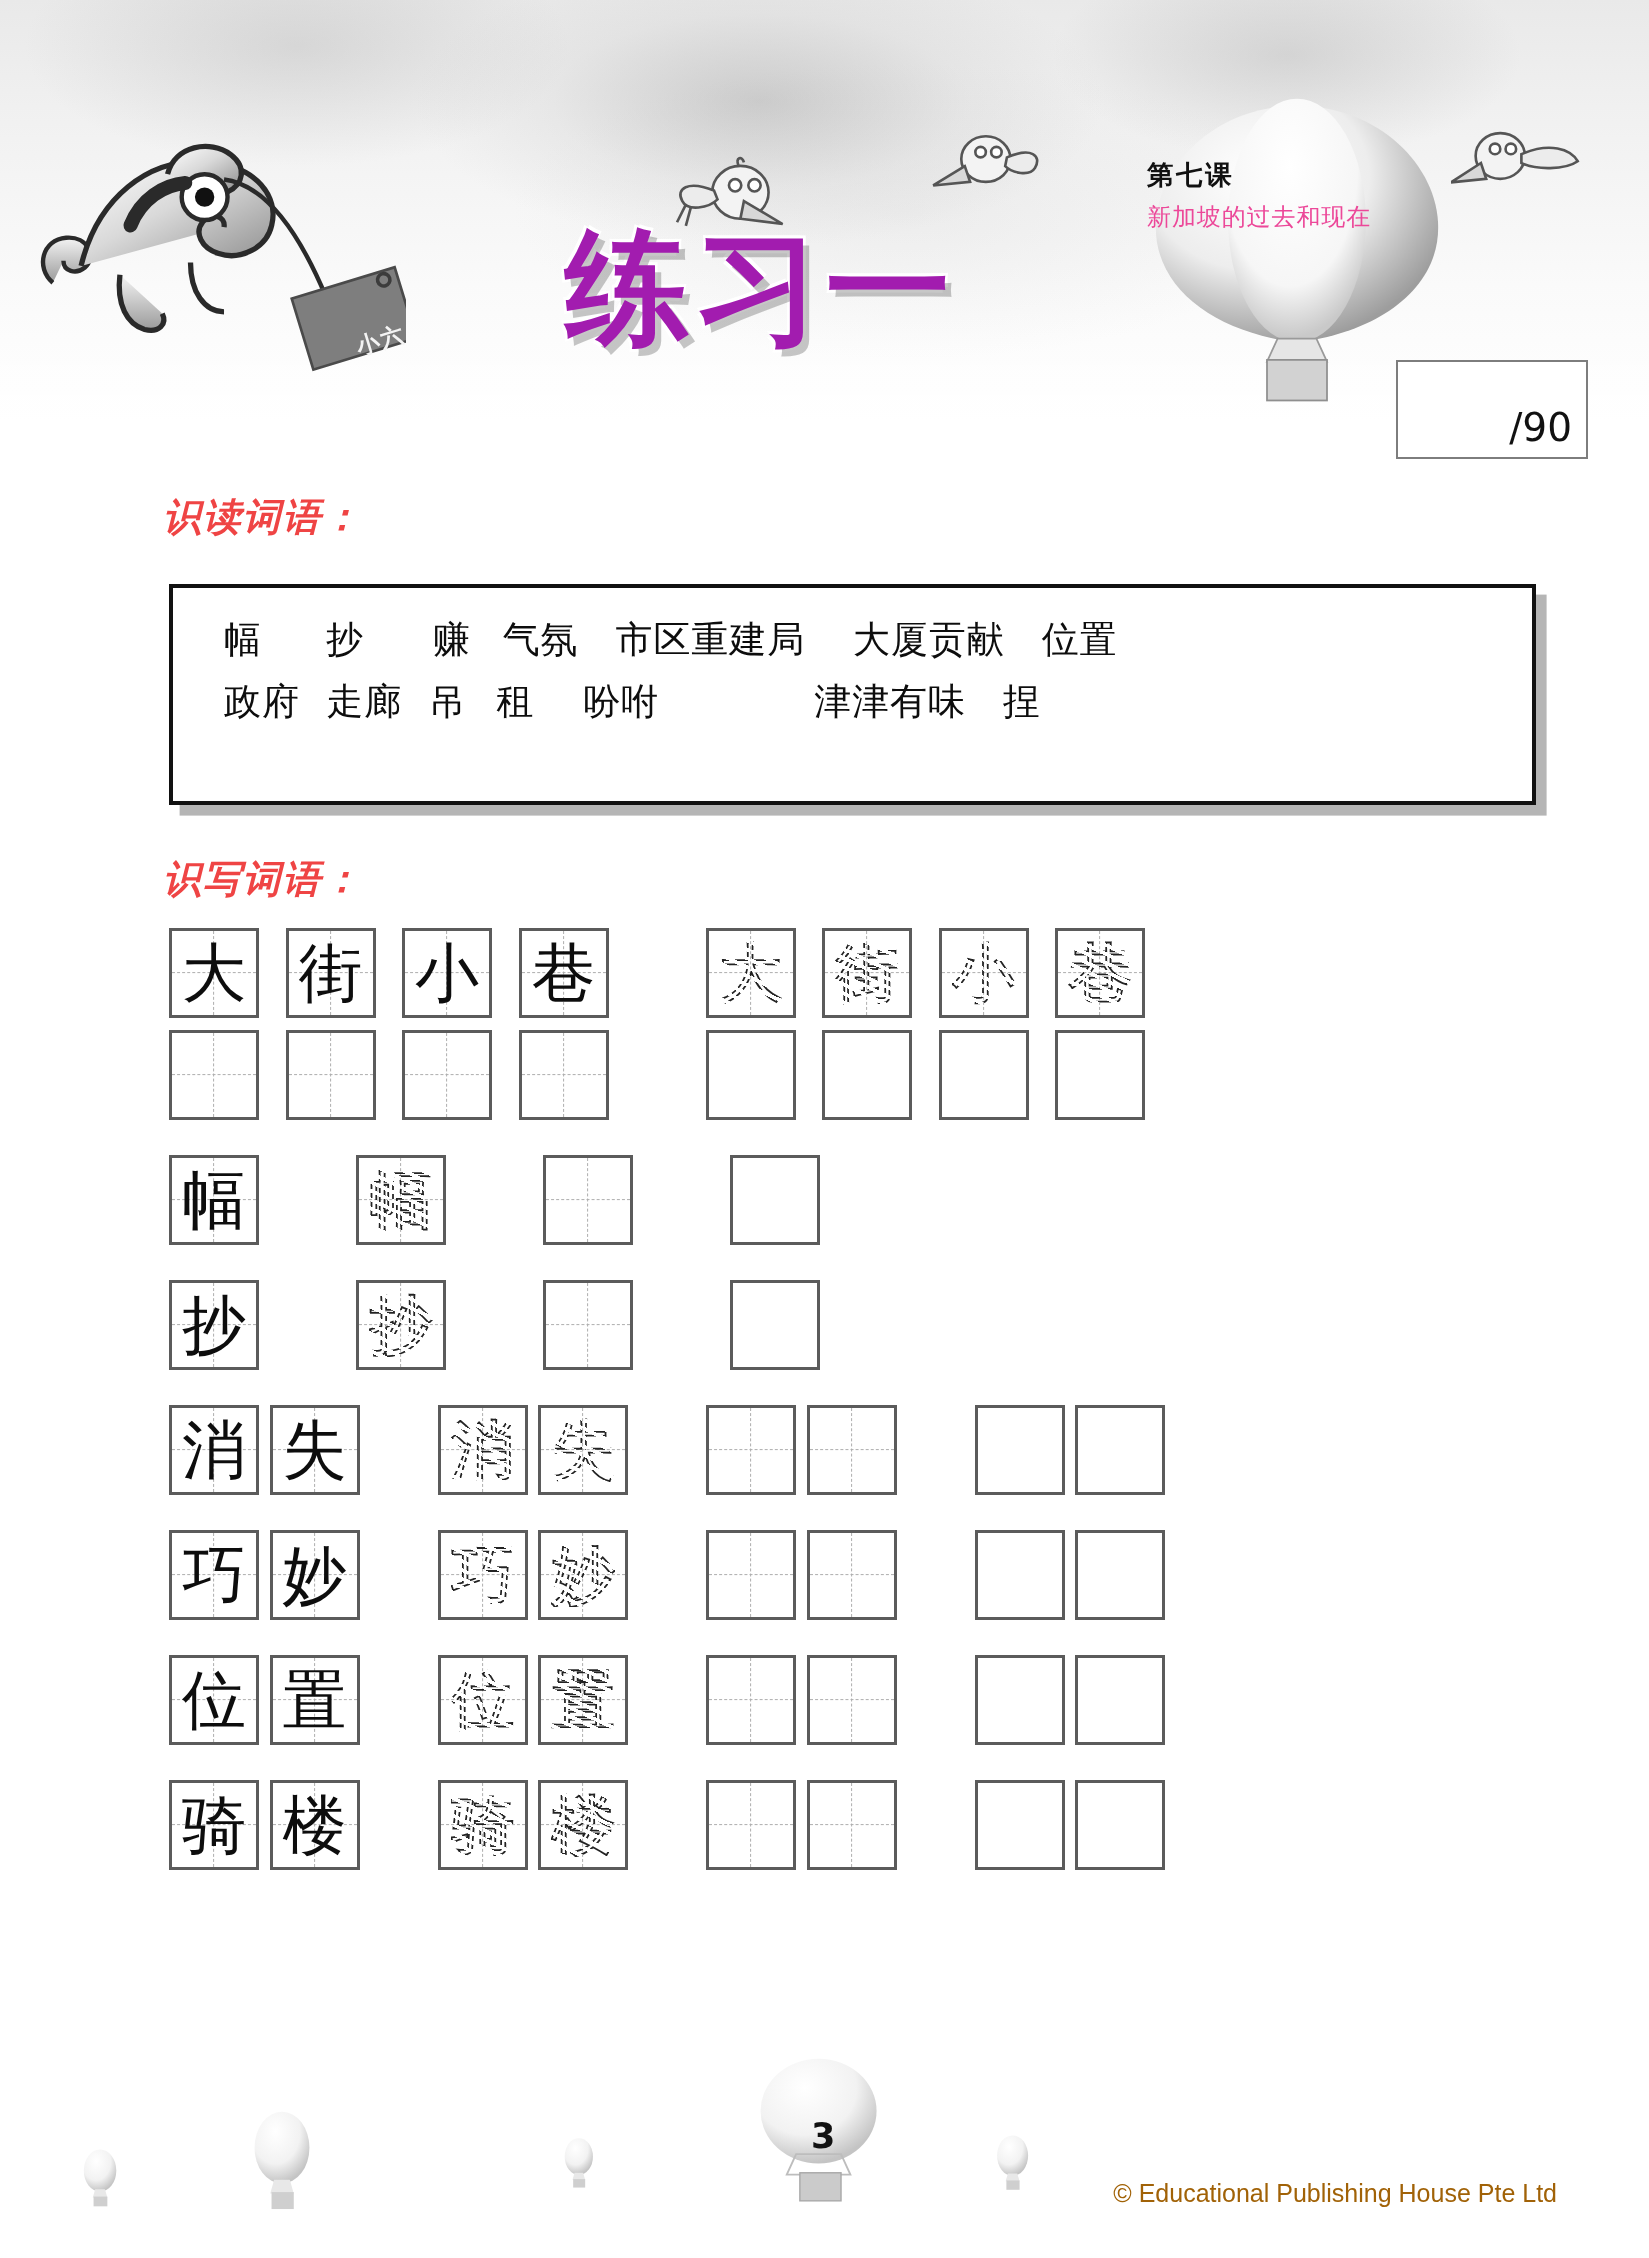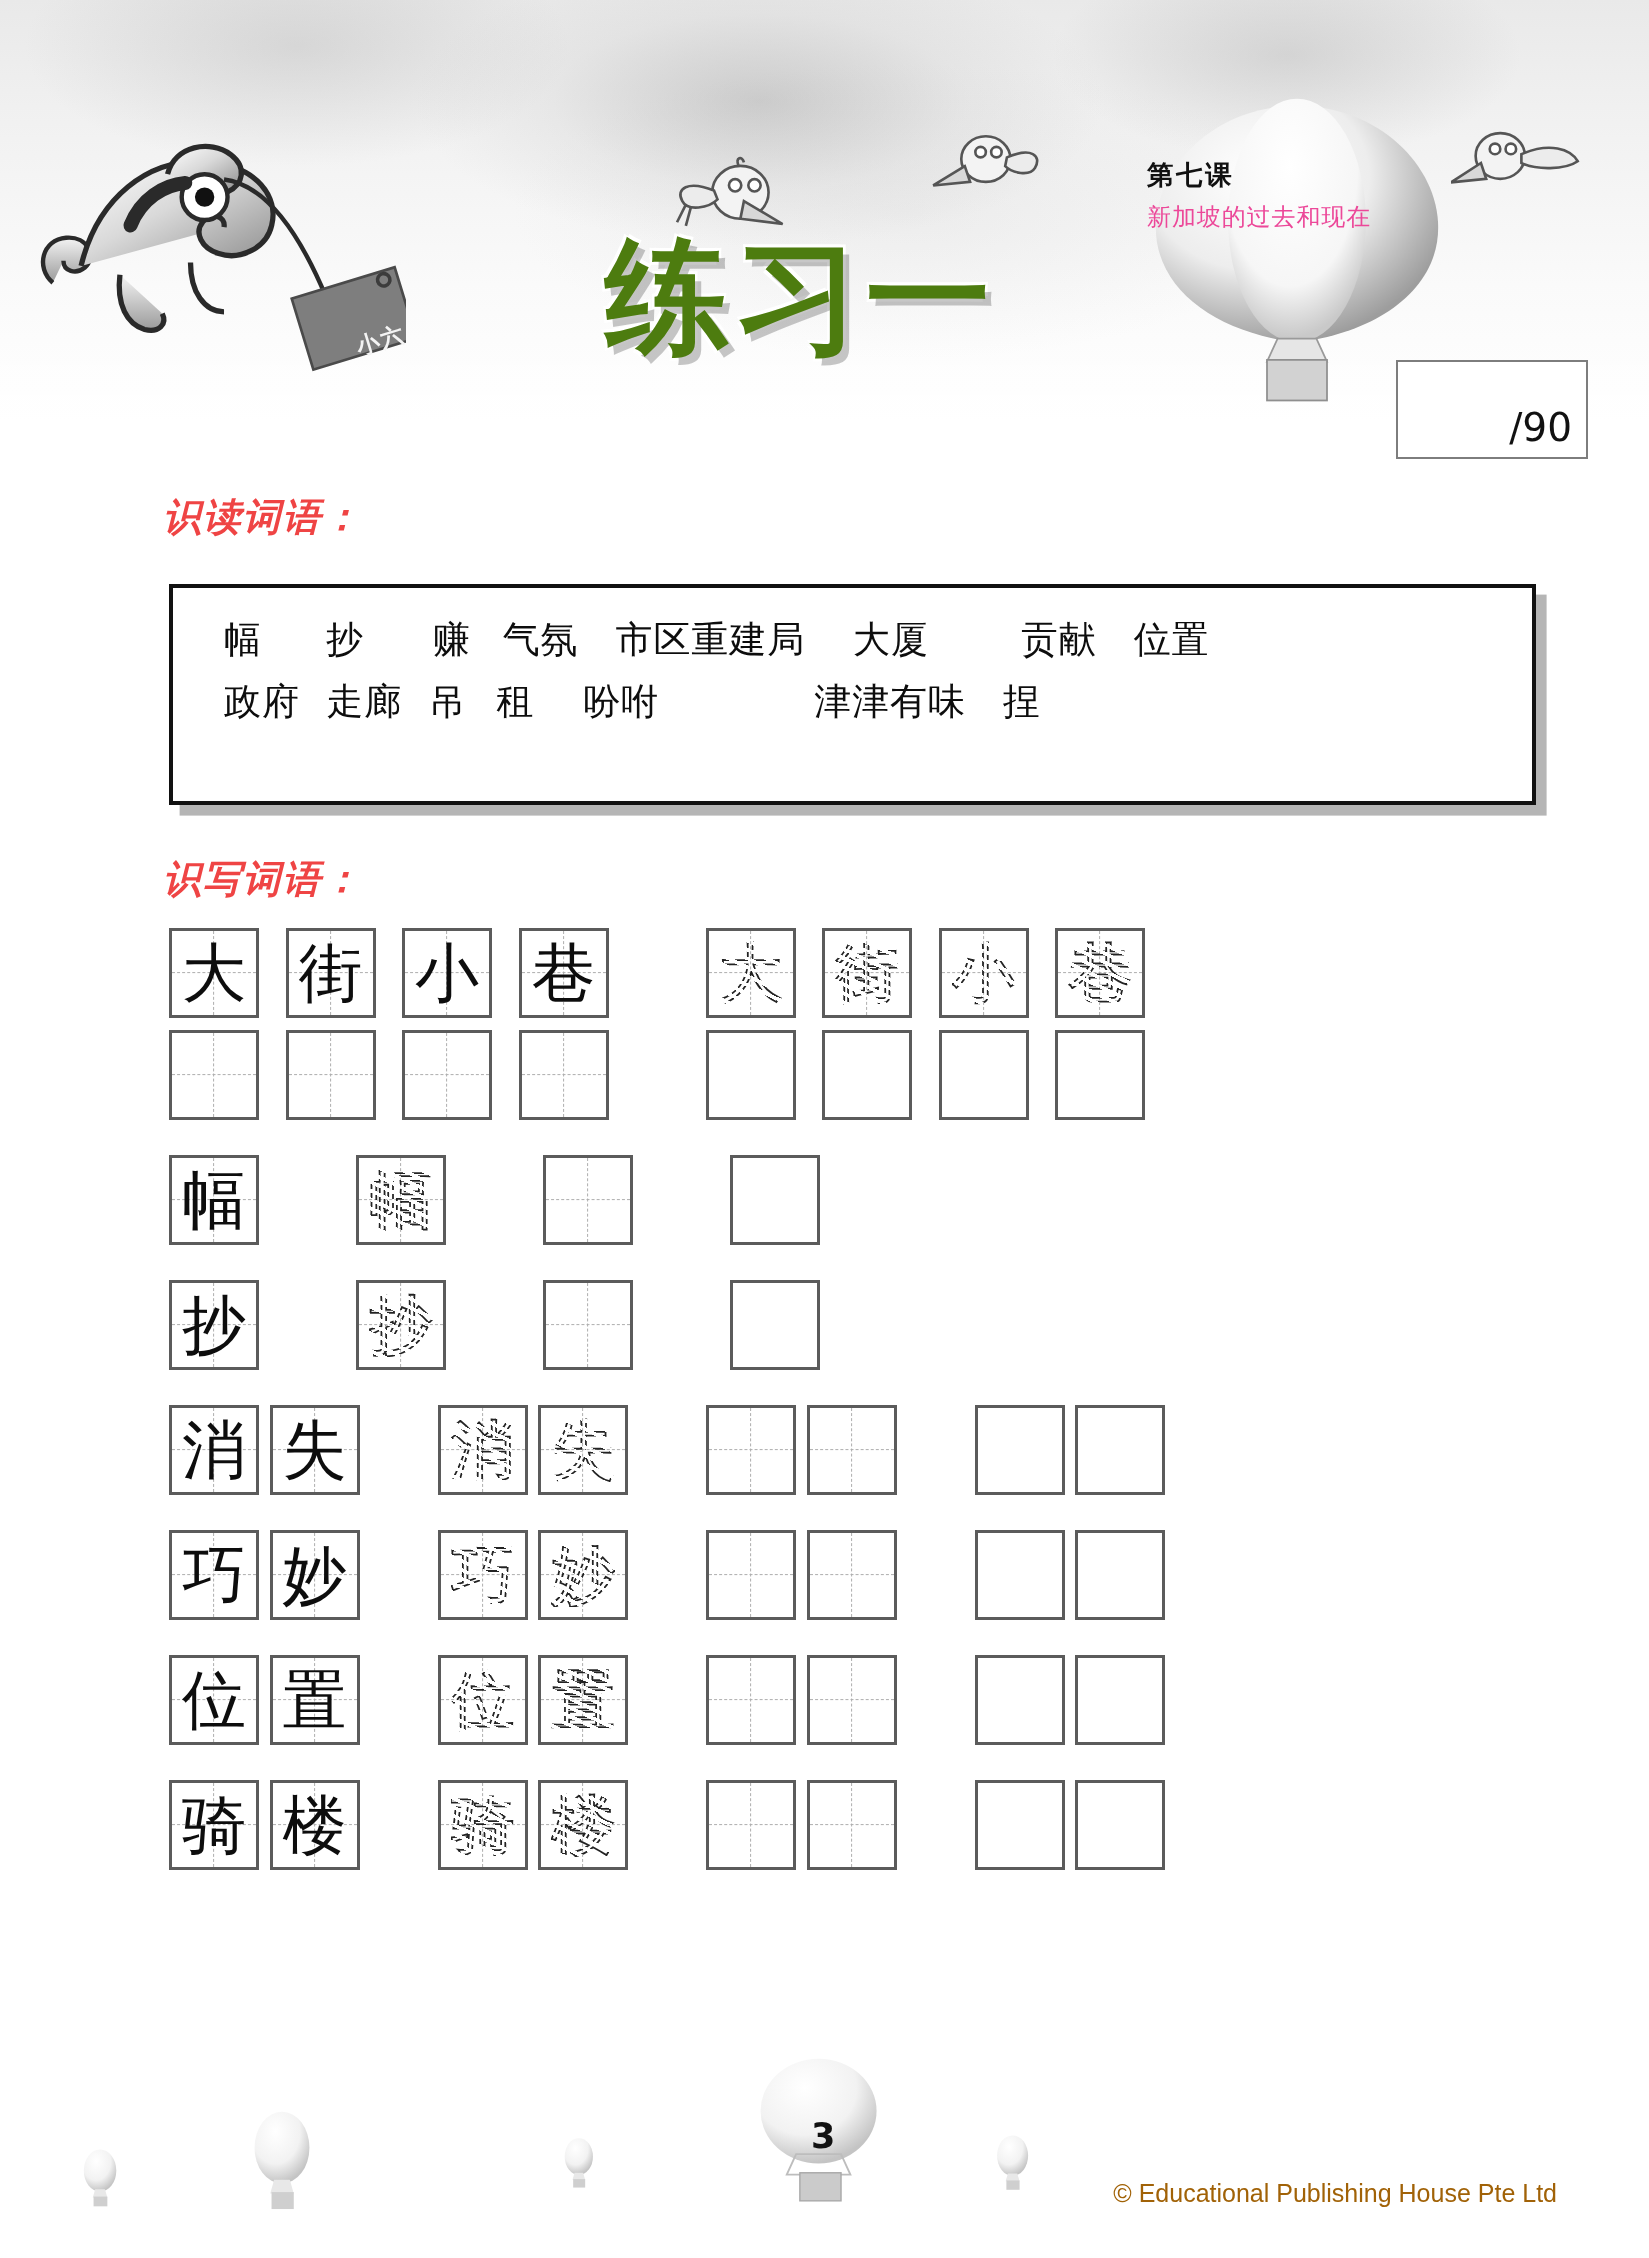--- a/index.html
+++ b/index.html
@@ -45,26 +45,25 @@
     letter-spacing: 1.8px;
     font-family: "DejaVu Sans", sans-serif;
   }
 
   
   .title {
     position: absolute;
     left: 565px; top: 236px;
     font-size: 125px;
     font-weight: 900;
-    color: #4d7c0f;
+    color: #a21caf;
     letter-spacing: 5.3px;
     line-height: 1;
     text-shadow: 6.2px 7px 0 rgba(0,0,0,0.22), -2.6px -2.6px 0 #ffffff, 2.6px -2.6px 0 #ffffff, -2.6px 2.6px 0 #ffffff;
-    font-family: Liberation Serif, serif;
-    margin-left: 40px;
+    font-family: Liberation Mono, monospace;
   }
 
   
   .hdr-balloon { position: absolute; left: 1147px; top: 95px; width: 300px; height: 318px; }
   .hdr-balloon-text {
     position: absolute; left: 1147px; top: 157px;
     width: 300px; text-align: left; z-index: 5;
   }
   .hdr-lesson {
     font-size: 26.5px; font-weight: 800; color: #111; letter-spacing: 2.6px;
@@ -275,21 +274,21 @@
 
 <div class="heading" id="h-read">识读词语：</div>
 
 <div class="vocab-box">
   <div class="vocab-row">
     <span style="margin-right:64px">幅</span>
     <span style="margin-right:69px">抄</span>
     <span style="margin-right:32px">赚</span>
     <span style="margin-right:37px">气氛</span>
     <span style="margin-right:48px">市区重建局</span>
-    <span style="margin-right:92px">大厦</span>
+    <span style="">大厦</span>
     <span style="margin-right:37px">贡献</span>
     <span>位置</span>
   </div>
   <div class="vocab-row">
     <span style="margin-right:26.5px">政府</span>
     <span style="margin-right:26.5px">走廊</span>
     <span style="margin-right:30px">吊</span>
     <span style="margin-right:49px">租</span>
     <span style="margin-right:155px">吩咐</span>
     <span style="margin-right:37px">津津有味</span>

